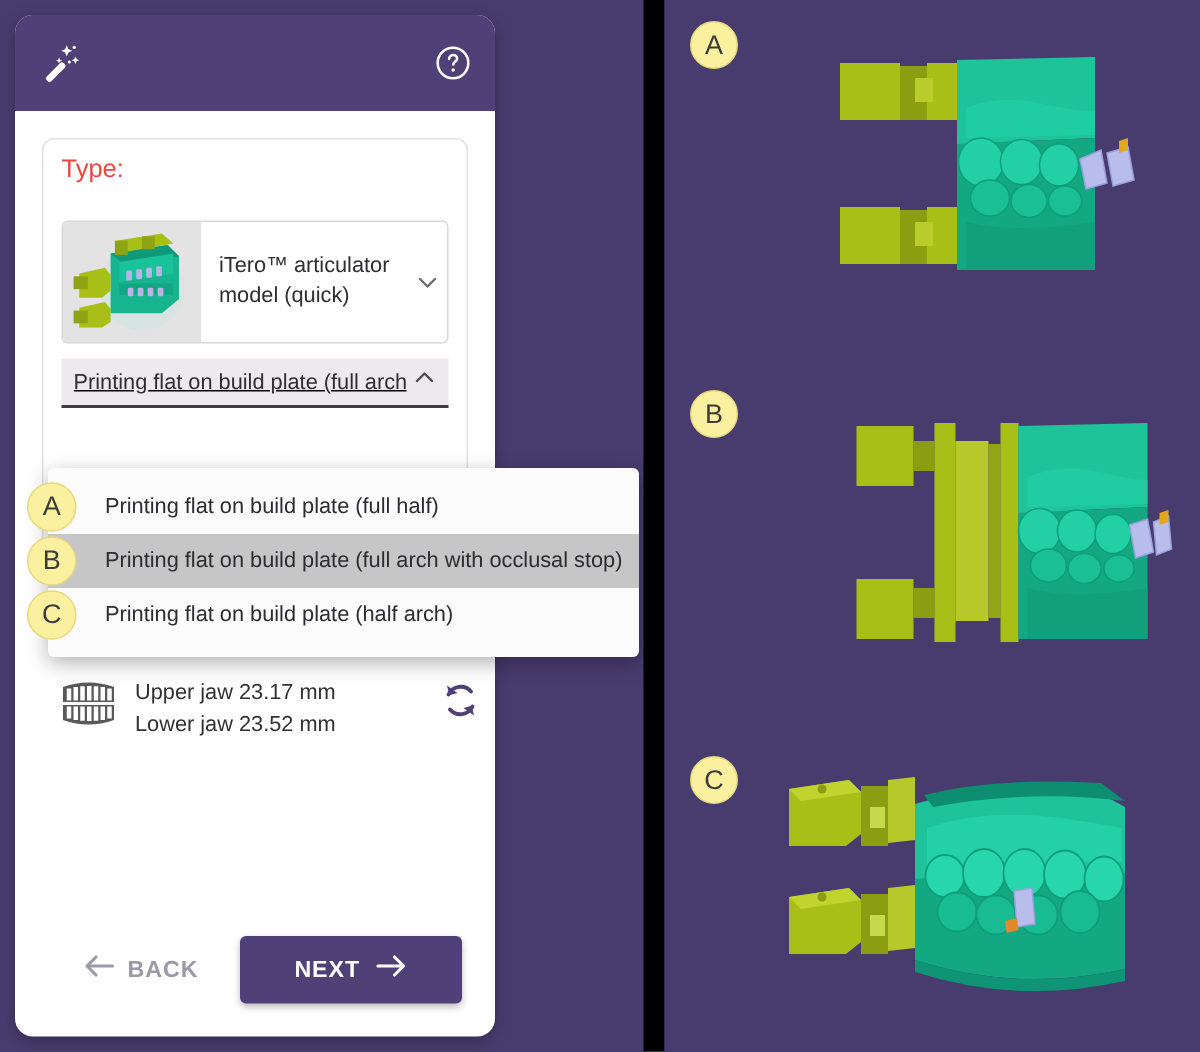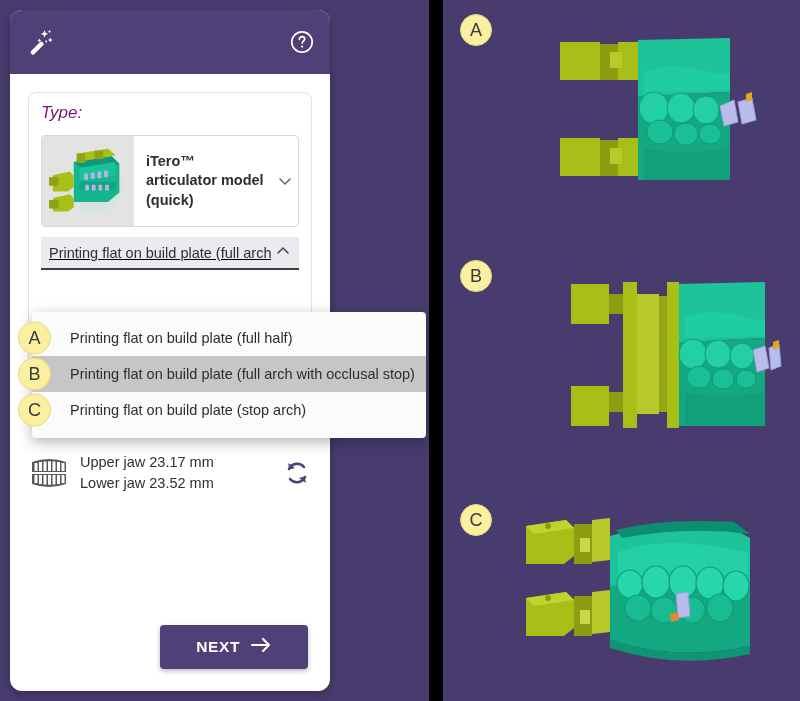--- a/index.html
+++ b/index.html
@@ -39,26 +39,26 @@
     width: 24px; height: 24px; cursor: pointer;
   }
 
   .card-body { position: relative; height: calc(681px - 64px); }
 
   .type-box {
     position: absolute; left: 18px; top: 18px; width: 284px;
     border: 1px solid #e2e2e4; border-radius: 8px;
     background: #fff; padding: 10px 12px 14px 12px;
   }
-  .type-label { font-size: 17px; color: #701a75; margin-bottom: 12px; font-style: italic; }
+  .type-label { font-size: 17px; color: #ef4444; margin-bottom: 24px; }
 
   .model-select {
     display: flex; align-items: stretch;
     border: 1px solid #d8d8dc; border-radius: 4px; background: #fff;
-    height: 92px; overflow: hidden; cursor: pointer; font-weight: bold;
+    height: 82px; overflow: hidden; cursor: pointer;
   }
   .model-thumb {
     width: 92px; flex: 0 0 92px; background: #e3e3e3;
     display: flex; align-items: center; justify-content: center;
   }
   .model-name {
     flex: 1; display: flex; align-items: center;
     padding: 0 6px 0 12px; font-size: 14.5px; color: #2e2e33; line-height: 1.35;
   }
   .model-chevron { width: 26px; display: flex; align-items: center; justify-content: center; }
@@ -104,22 +104,22 @@
   .badge {
     position: absolute; left: -14px; top: 50%; transform: translateY(-50%);
     width: 33px; height: 33px; border-radius: 50%;
     background: #faf0a0; border: 1px solid #e6d97e;
     display: flex; align-items: center; justify-content: center;
     font-size: 18px; color: #3b3b3b; font-weight: 400;
   }
 
   
   .jaw-row {
-    position: absolute; left: 18px; top: 378px; width: 284px;
-    display: flex; align-items: center;
+    position: absolute; left: 28px; top: 378px; width: 284px;
+    display: flex; align-items: flex-start;
   }
   .jaw-icon { width: 42px; height: 34px; flex: 0 0 42px; }
   .jaw-text { margin-left: 10px; font-size: 14.5px; color: #303035; line-height: 1.45; }
   .reset-icon { margin-left: auto; width: 30px; height: 30px; cursor: pointer; }
 
   
   .footer {
     position: absolute; left: 0; right: 0; bottom: 22px;
     display: flex; align-items: center; justify-content: flex-end;
     padding: 0 22px; gap: 18px;
@@ -245,21 +245,21 @@
           <div class="dd-item">
             <span class="badge">A</span>
             <span>Printing flat on build plate (full half)</span>
           </div>
           <div class="dd-item highlight">
             <span class="badge">B</span>
             <span>Printing flat on build plate (full arch with occlusal stop)</span>
           </div>
           <div class="dd-item">
             <span class="badge">C</span>
-            <span>Printing flat on build plate (stop arch)</span>
+            <span>Printing flat on build plate (half arch)</span>
           </div>
         </div>
 
         <div class="jaw-row">
           <span class="jaw-icon">
             <svg viewBox="0 0 42 34" width="42" height="34">
               <path d="M4 6 Q21 0 38 6 L38 16 L4 16 Z" fill="#595959"></path>
               <path d="M4 18 L38 18 L38 28 Q21 34 4 28 Z" fill="#595959"></path>
               <g fill="#ffffff">
                 <rect x="6.5" y="7" width="3" height="8"></rect>
@@ -287,20 +287,28 @@
             <svg viewBox="0 0 30 30" width="30" height="30">
               <path d="M22 9 A9 9 0 0 0 7 11" fill="none" stroke="#4f4178" stroke-width="2.6" stroke-linecap="round"></path>
               <path d="M8 21 A9 9 0 0 0 23 19" fill="none" stroke="#4f4178" stroke-width="2.6" stroke-linecap="round"></path>
               <path d="M6 5 L7.5 11.5 L13 10 Z" fill="#4f4178"></path>
               <path d="M24 25 L22.5 18.5 L17 20 Z" fill="#4f4178"></path>
             </svg>
           </span>
         </div>
 
         <div class="footer">
+          <button class="btn-back">
+            <span>
+              <svg viewBox="0 0 22 16" width="22" height="16">
+                <path d="M20 8 L3 8 M9 2 L3 8 L9 14" fill="none" stroke="#9b98a8" stroke-width="2.1" stroke-linecap="round" stroke-linejoin="round"></path>
+              </svg>
+            </span>
+            <span>BACK</span>
+          </button>
           <button class="btn-next">
             <span>NEXT</span>
             <span>
               <svg viewBox="0 0 22 16" width="22" height="16">
                 <path d="M2 8 L19 8 M13 2 L19 8 L13 14" fill="none" stroke="#ffffff" stroke-width="2.1" stroke-linecap="round" stroke-linejoin="round"></path>
               </svg>
             </span>
           </button>
         </div>
 

